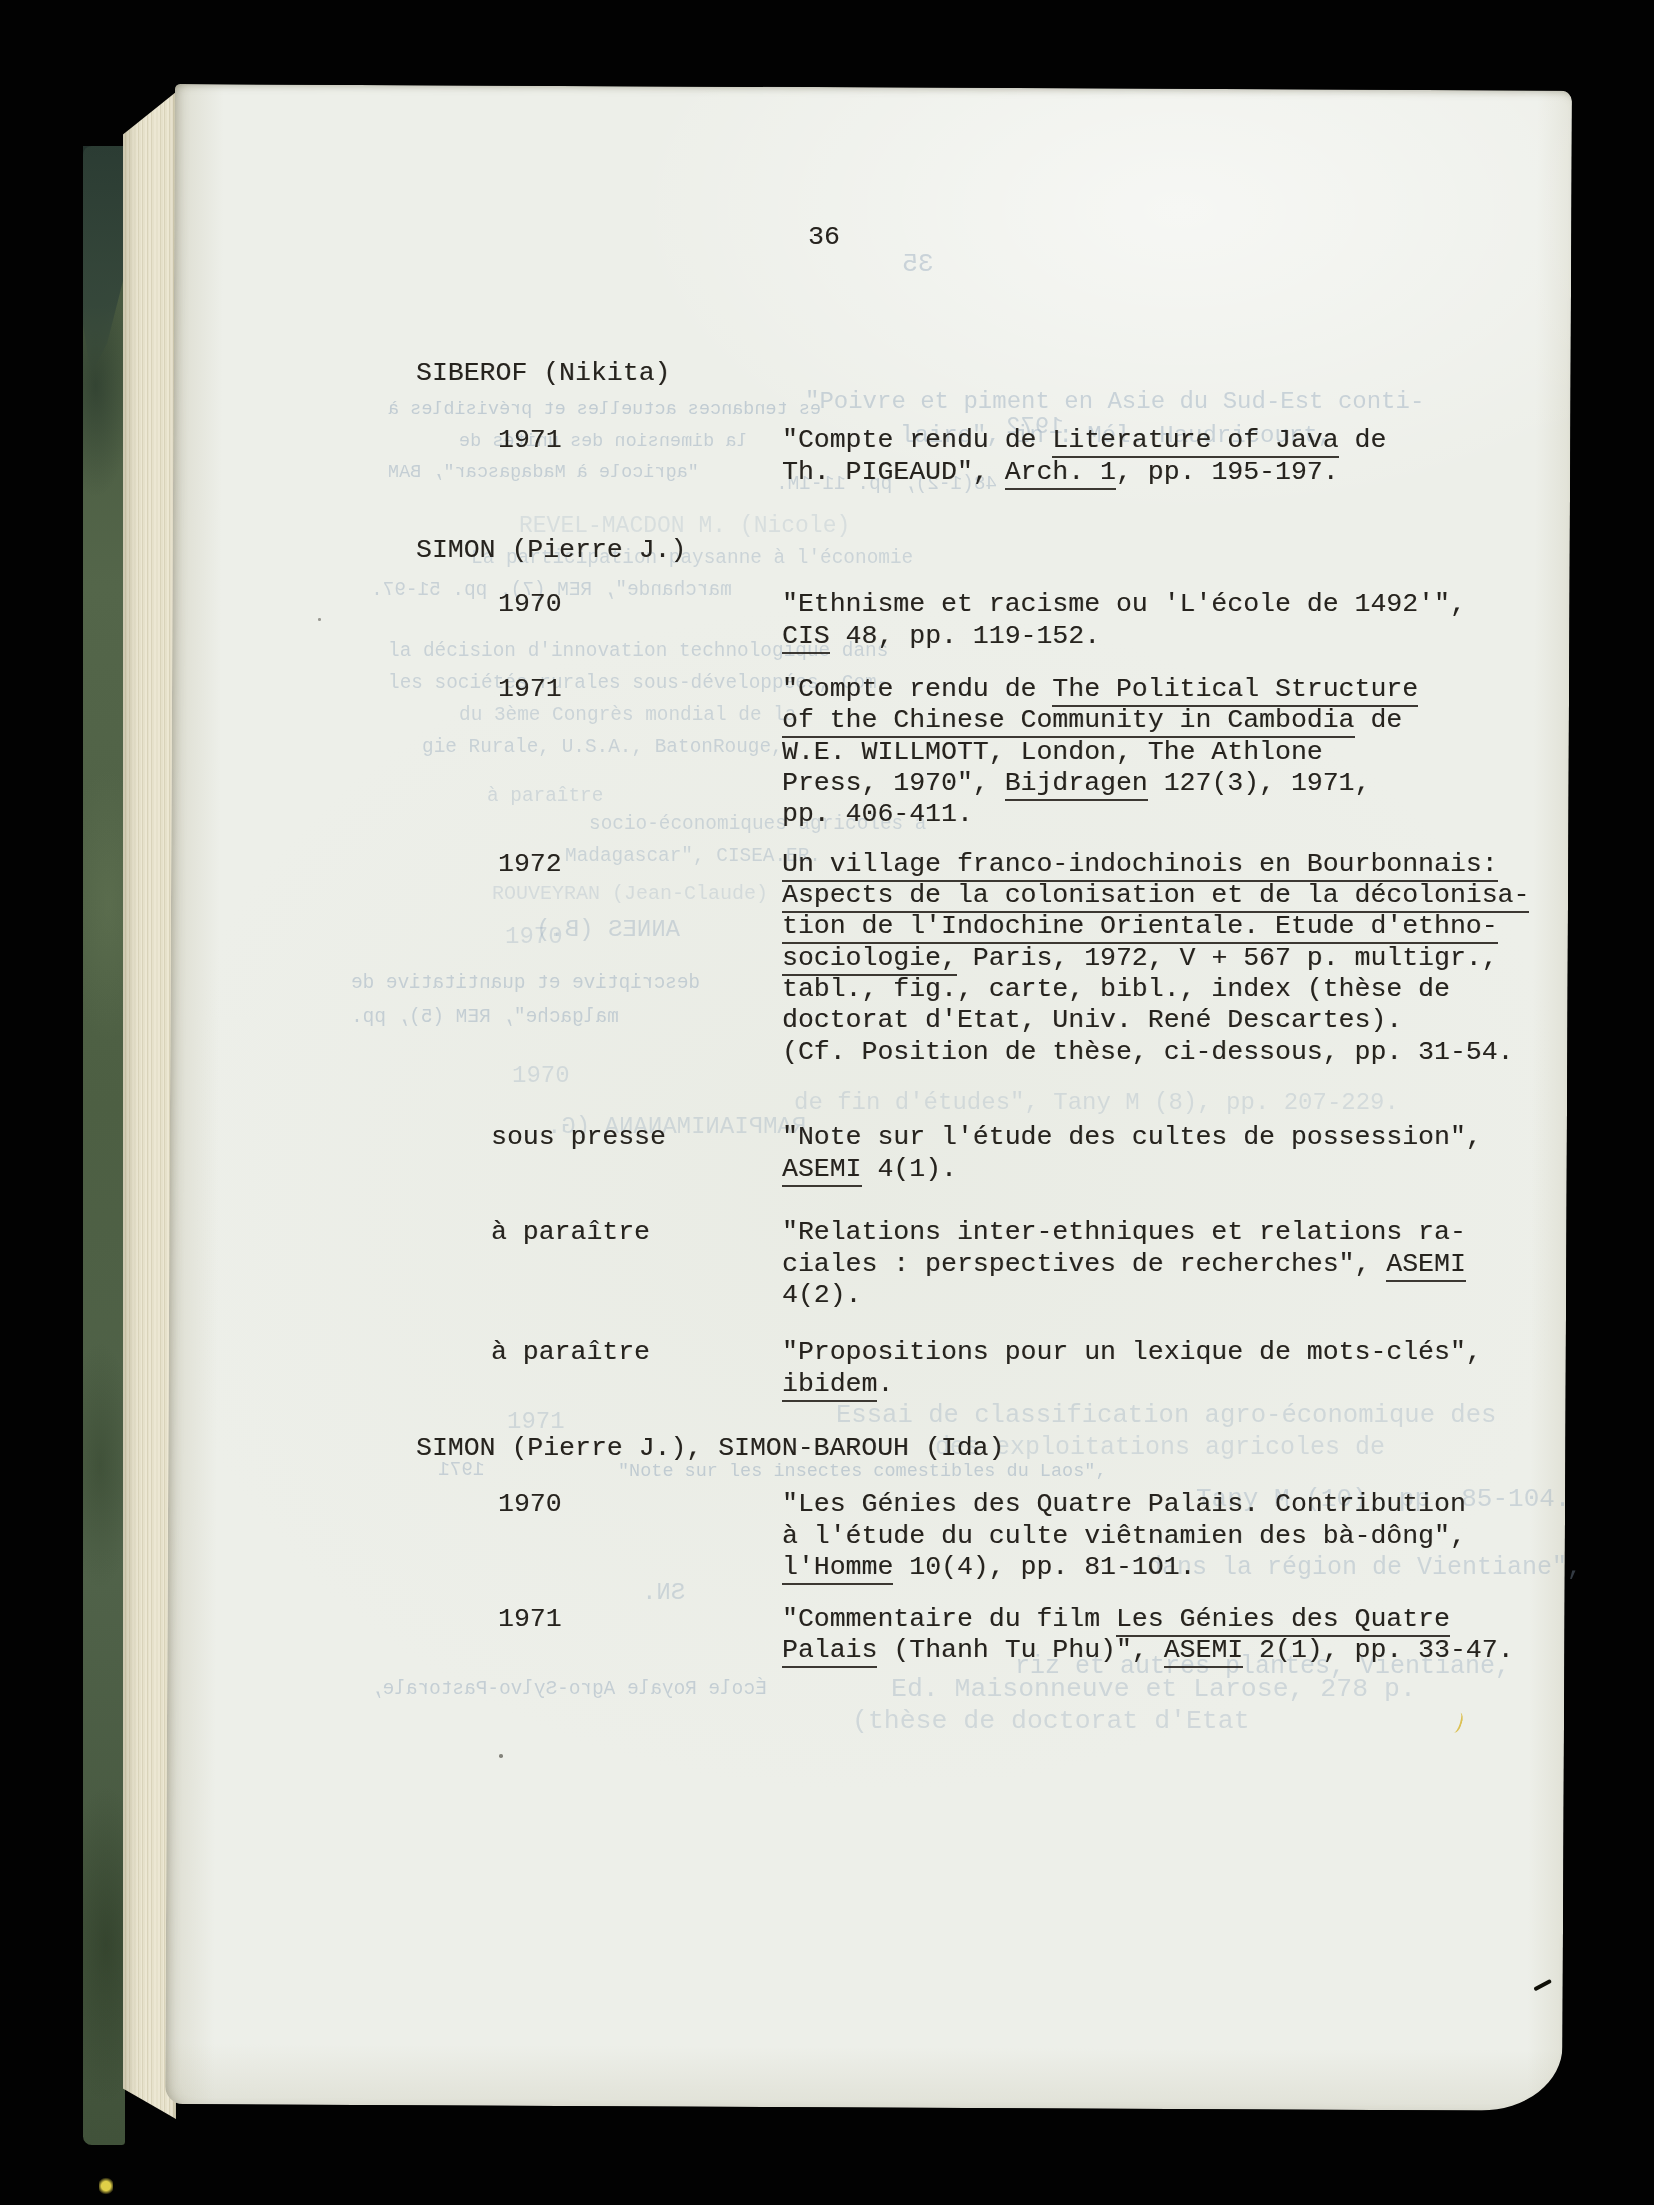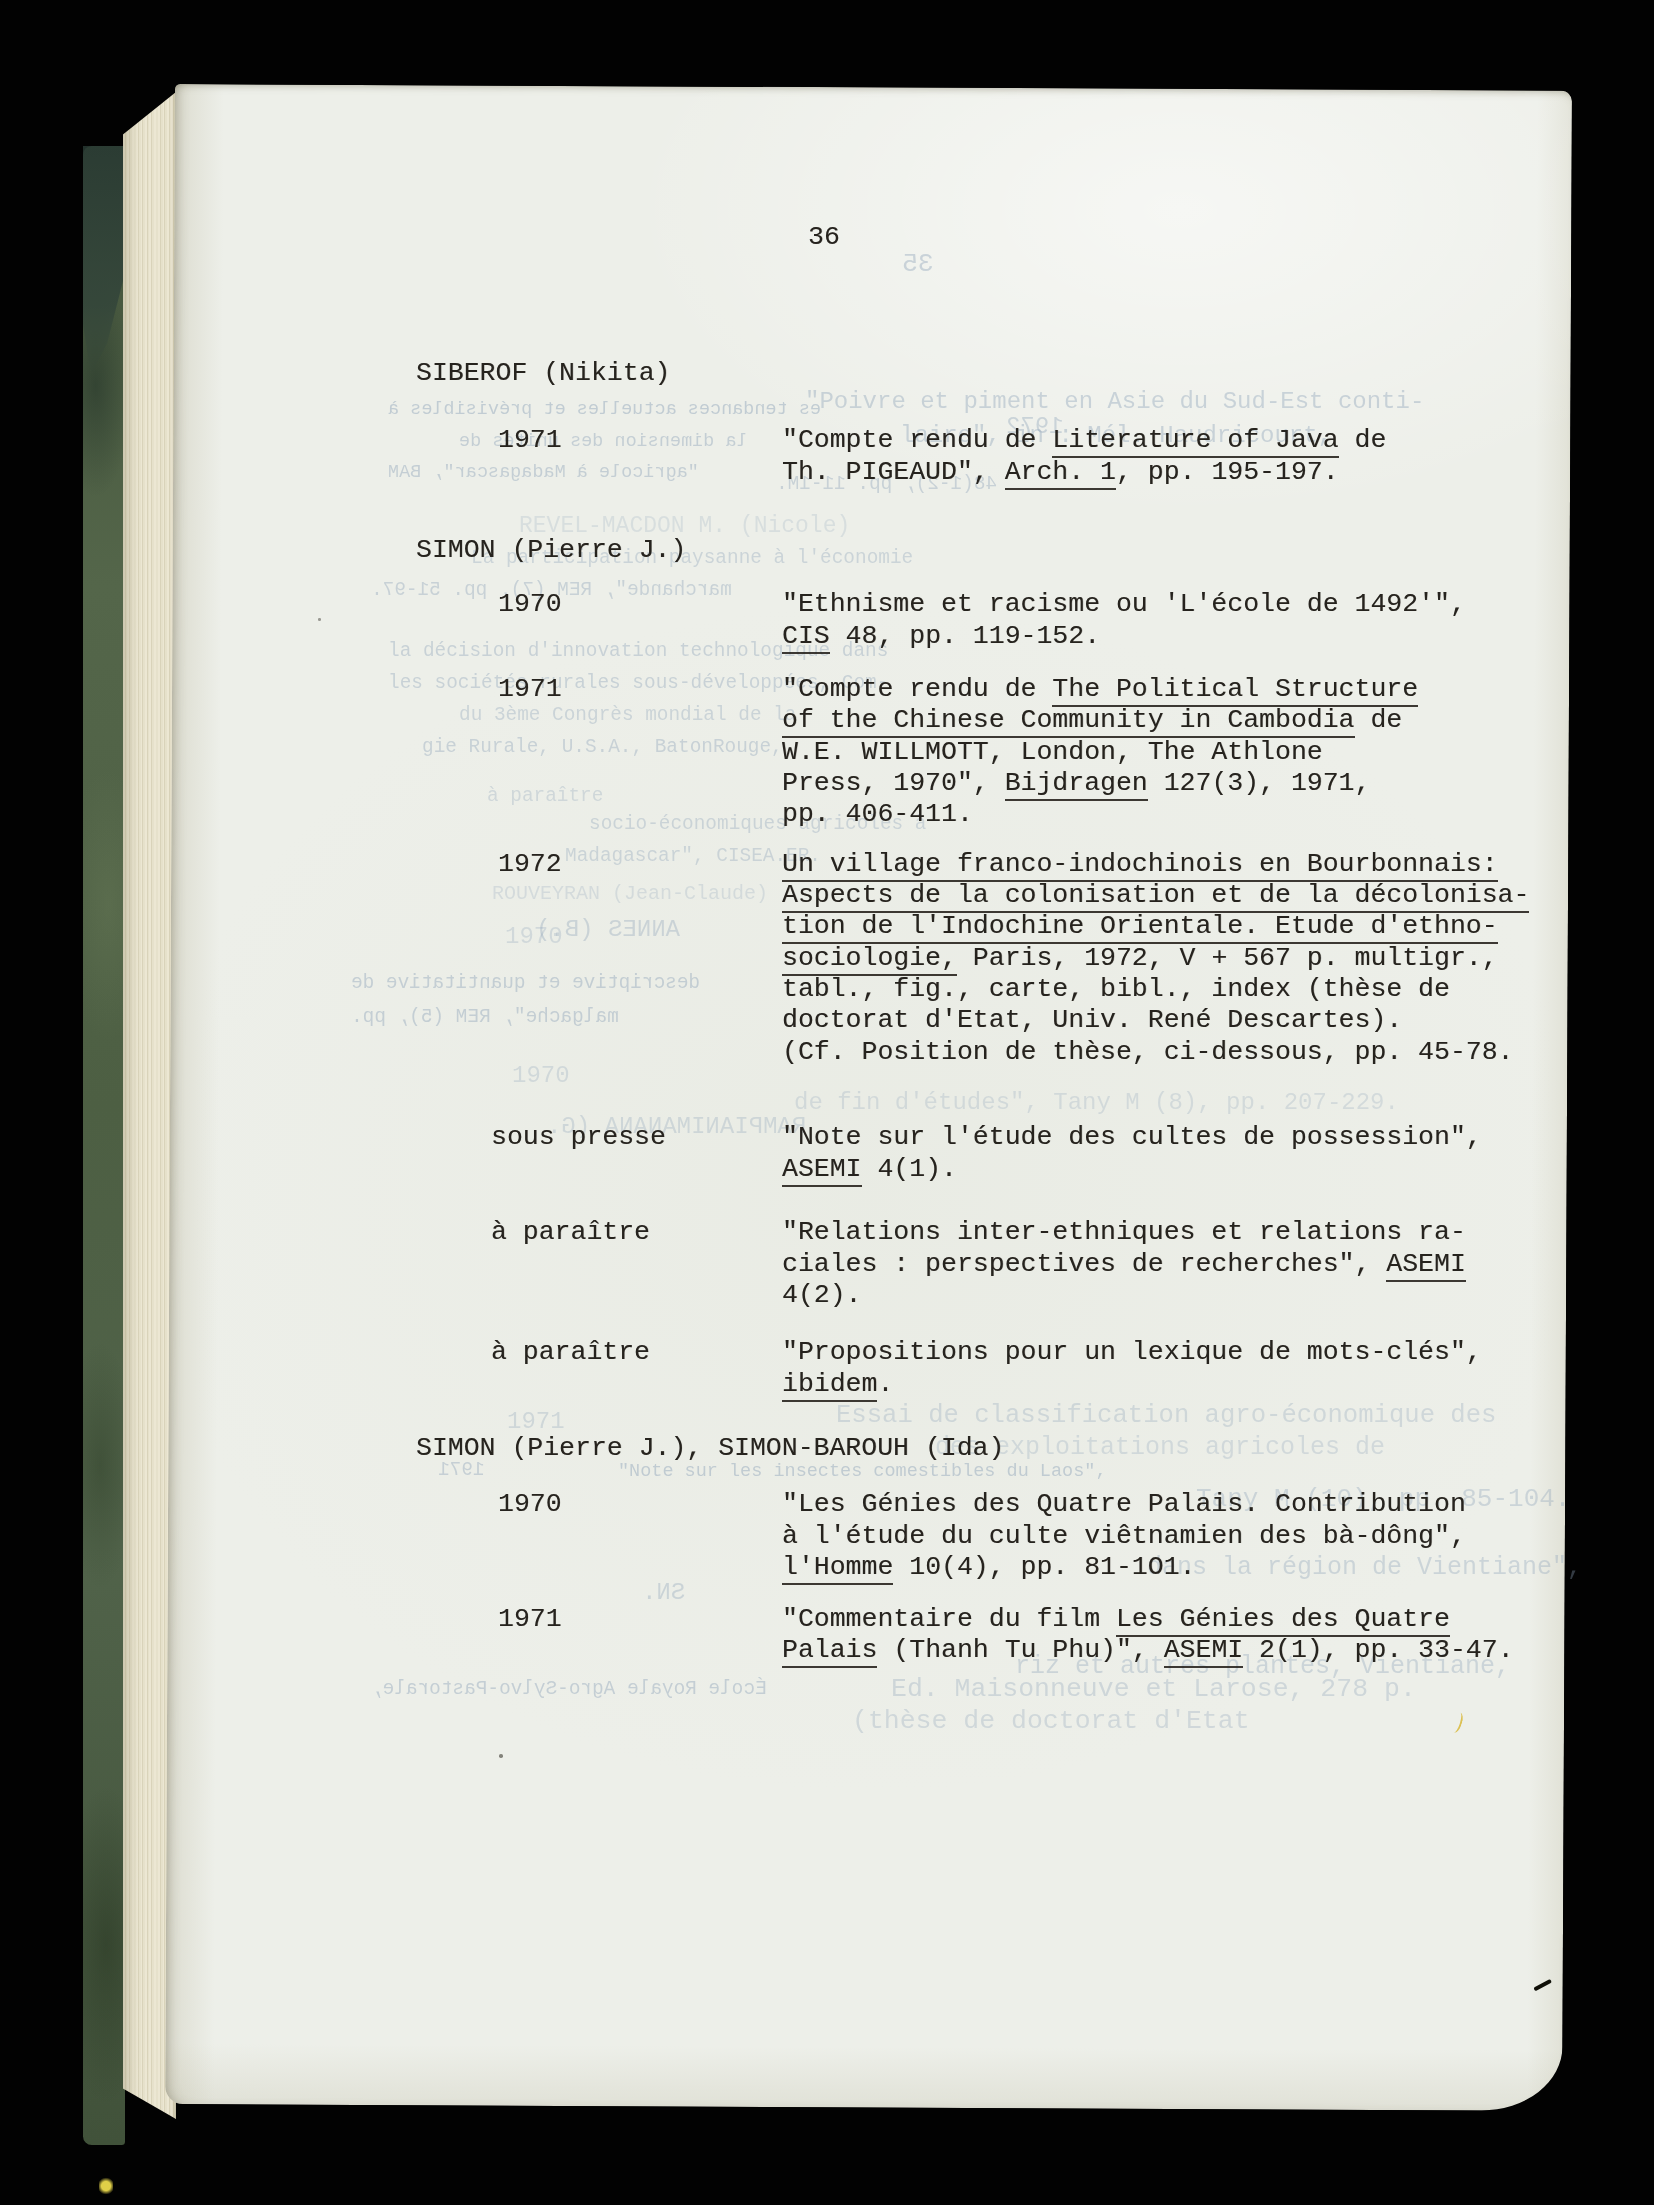--- a/index.html
+++ b/index.html
@@ -110,21 +110,21 @@
       <div class="t" style="left: 782px; top: 737px;"><span>W.E. WILLMOTT, London, The Athlone</span></div>
       <div class="t" style="left: 782px; top: 768px;"><span>Press, 1970", </span><span class="u">Bijdragen</span><span> 127(3), 1971,</span></div>
       <div class="t" style="left: 782px; top: 799px;"><span>pp. 406-411.</span></div>
       <div class="t" style="left: 498px; top: 849px;">1972</div>
       <div class="t" style="left: 782px; top: 849px;"><span class="u">Un village franco-indochinois en Bourbonnais:</span></div>
       <div class="t" style="left: 782px; top: 880px;"><span class="u">Aspects de la colonisation et de la décolonisa-</span></div>
       <div class="t" style="left: 782px; top: 911px;"><span class="u">tion de l'Indochine Orientale. Etude d'ethno-</span></div>
       <div class="t" style="left: 782px; top: 943px;"><span class="u">sociologie,</span><span> Paris, 1972, V + 567 p. multigr.,</span></div>
       <div class="t" style="left: 782px; top: 1005px;"><span>doctorat d'Etat, Univ. René Descartes).</span></div>
       <div class="t" style="left: 782px; top: 974px;"><span>tabl., fig., carte, bibl., index (thèse de</span></div>
-      <div class="t" style="left: 782px; top: 1037px;"><span>(Cf. Position de thèse, ci-dessous, pp. 45-78.</span></div>
+      <div class="t" style="left: 782px; top: 1037px;"><span>(Cf. Position de thèse, ci-dessous, pp. 31-54.</span></div>
       <div class="t" style="left: 491px; top: 1122px;">sous presse</div>
       <div class="t" style="left: 782px; top: 1122px;"><span>"Note sur l'étude des cultes de possession",</span></div>
       <div class="t" style="left: 782px; top: 1154px;"><span class="u">ASEMI</span><span> 4(1).</span></div>
       <div class="t" style="left: 491px; top: 1217px;">à paraître</div>
       <div class="t" style="left: 782px; top: 1217px;"><span>"Relations inter-ethniques et relations ra-</span></div>
       <div class="t" style="left: 782px; top: 1249px;"><span>ciales : perspectives de recherches", </span><span class="u">ASEMI</span></div>
       <div class="t" style="left: 782px; top: 1280px;"><span>4(2).</span></div>
       <div class="t" style="left: 491px; top: 1337px;">à paraître</div>
       <div class="t" style="left: 782px; top: 1337px;"><span>"Propositions pour un lexique de mots-clés",</span></div>
       <div class="t" style="left: 782px; top: 1369px;"><span class="u">ibidem</span><span>.</span></div>

